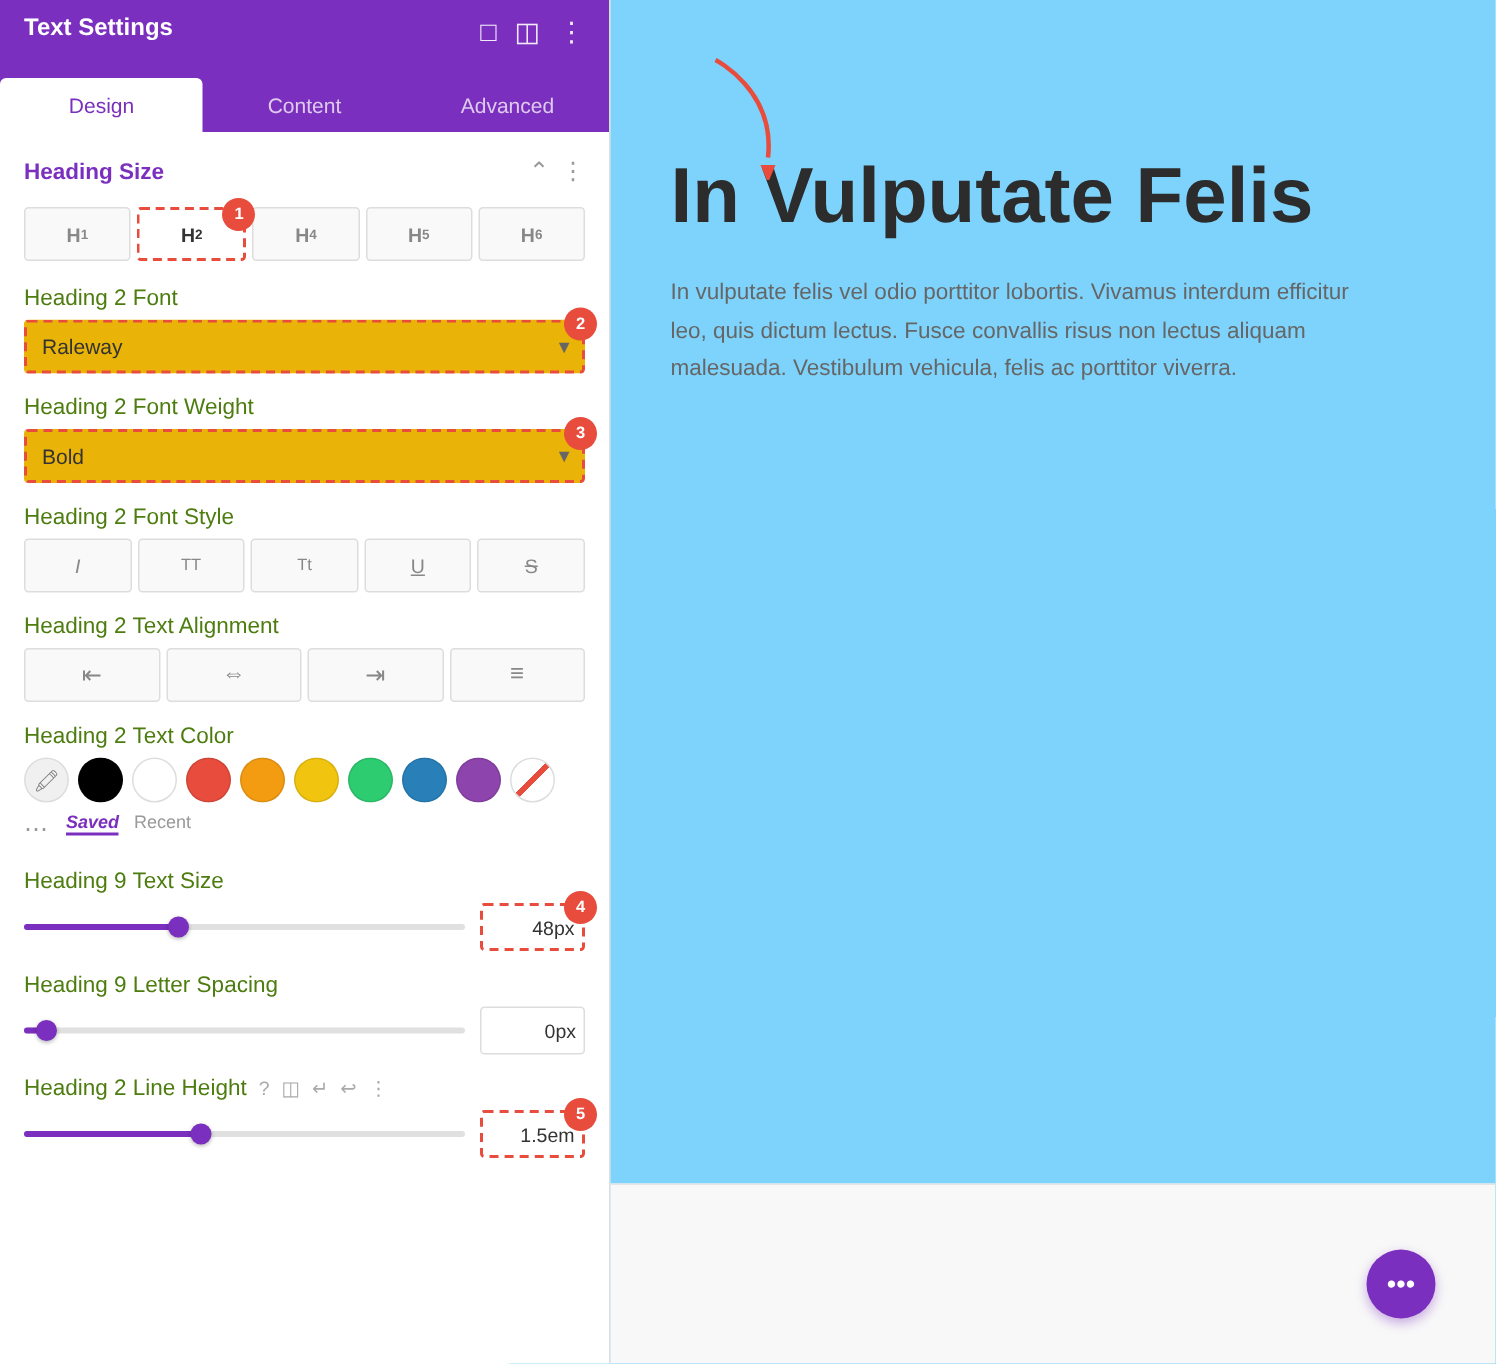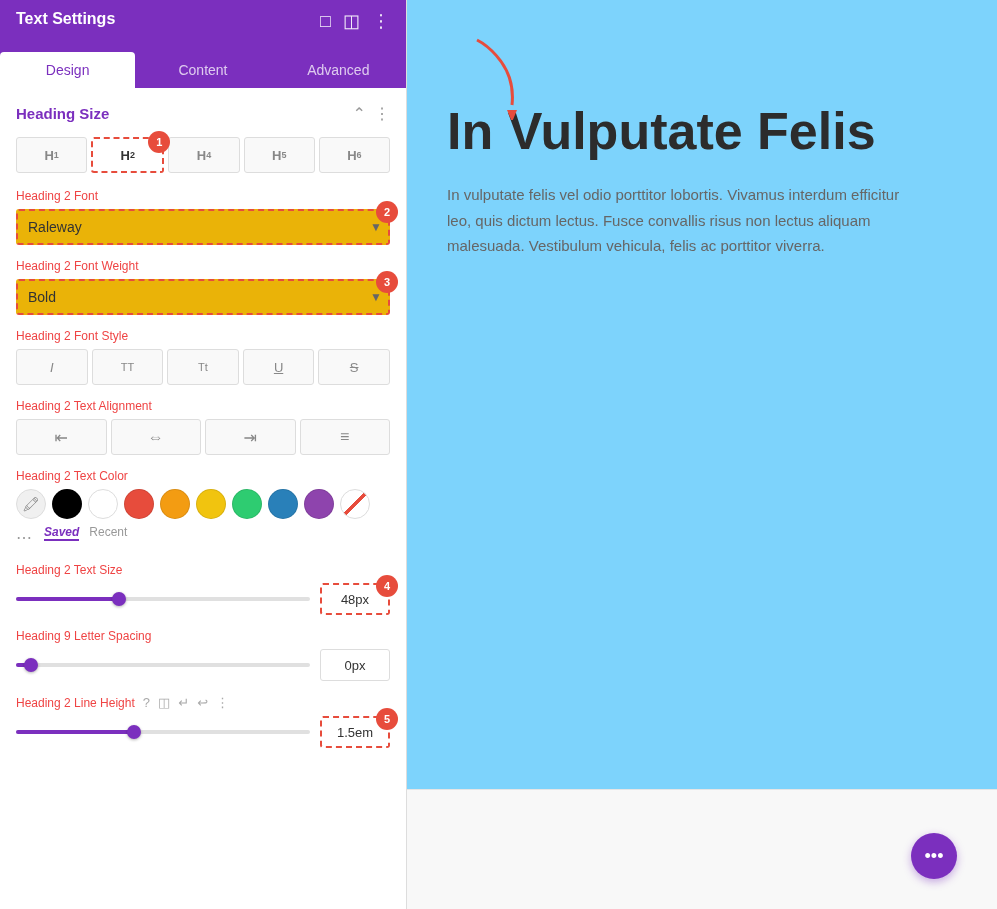--- a/index.html
+++ b/index.html
@@ -136,22 +136,22 @@
       font-size: 11px;
       font-weight: 700;
       display: flex;
       align-items: center;
       justify-content: center;
       z-index: 10;
     }
 
     
     .form-label {
-      font-size: 12px;
-      color: #ef4444;
+      font-size: 15px;
+      color: #4d7c0f;
       margin-bottom: 6px;
       display: block;
     }
     .form-group {
       margin-bottom: 14px;
     }
 
     
     .select-wrapper {
       position: relative;
@@ -329,21 +329,21 @@
       box-shadow: 0 1px 3px rgba(0,0,0,0.3);
     }
     .slider-input-wrap {
       position: relative;
     }
     .slider-input {
       width: 70px;
       height: 32px;
       border: 2px dashed #e74c3c;
       border-radius: 3px;
-      text-align: center;
+      text-align: right;
       font-size: 13px;
       color: #333;
       background: #fff;
       padding: 0 5px;
     }
     .slider-badge {
       position: absolute;
       top: -8px;
       right: -8px;
       background: #e74c3c;
@@ -552,21 +552,21 @@
       <div style="display:flex; align-items:center; gap:12px;">
         <span class="more-dots">⋯</span>
         <div class="color-tabs">
           <span class="color-tab-item active">Saved</span>
           <span class="color-tab-item">Recent</span>
         </div>
       </div>
     </div>
 
     <div class="form-group">
-      <label class="form-label">Heading 2 Text Size</label>
+      <label class="form-label">Heading 9 Text Size</label>
       <div class="slider-row">
         <div class="slider-track">
           <div class="slider-fill" style="width:35%;"></div>
           <div class="slider-thumb" style="left:35%;"></div>
         </div>
         <div class="slider-input-wrap">
           <input class="slider-input" type="text" value="48px" style="">
           <span class="slider-badge">4</span>
         </div>
       </div>

